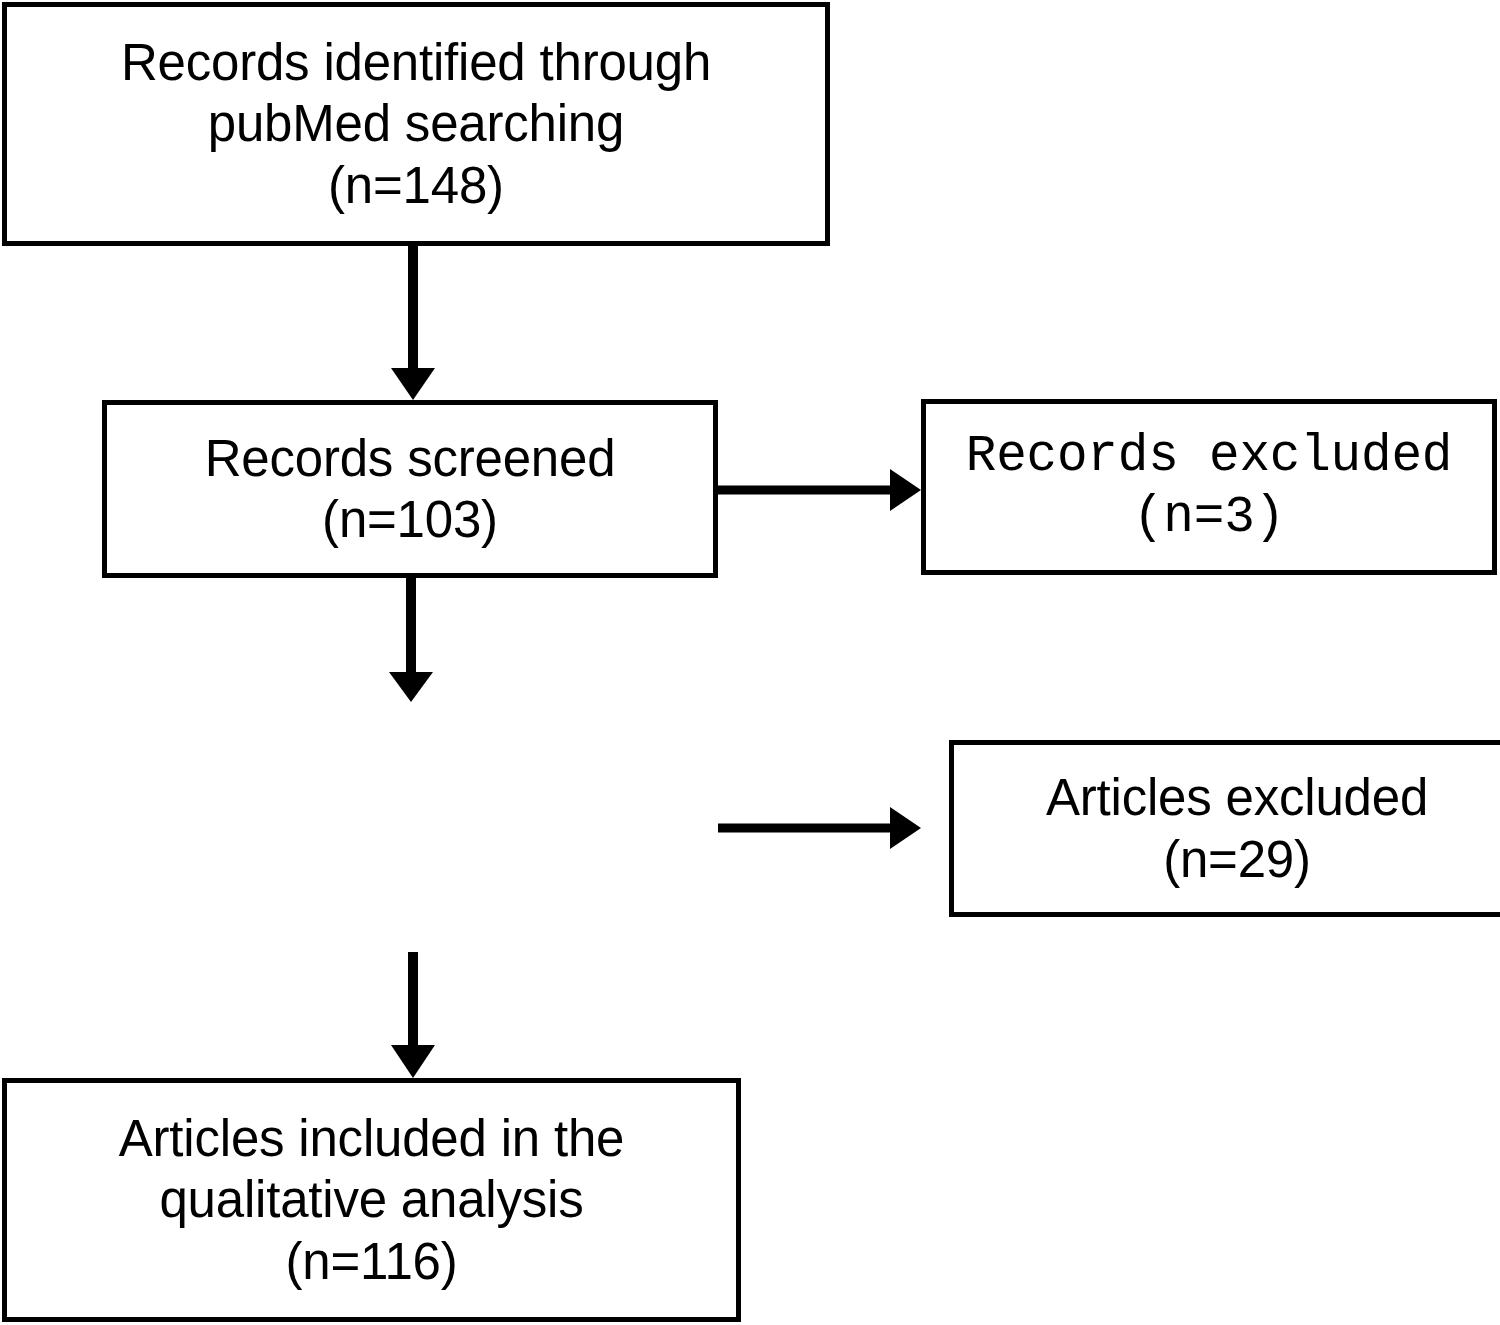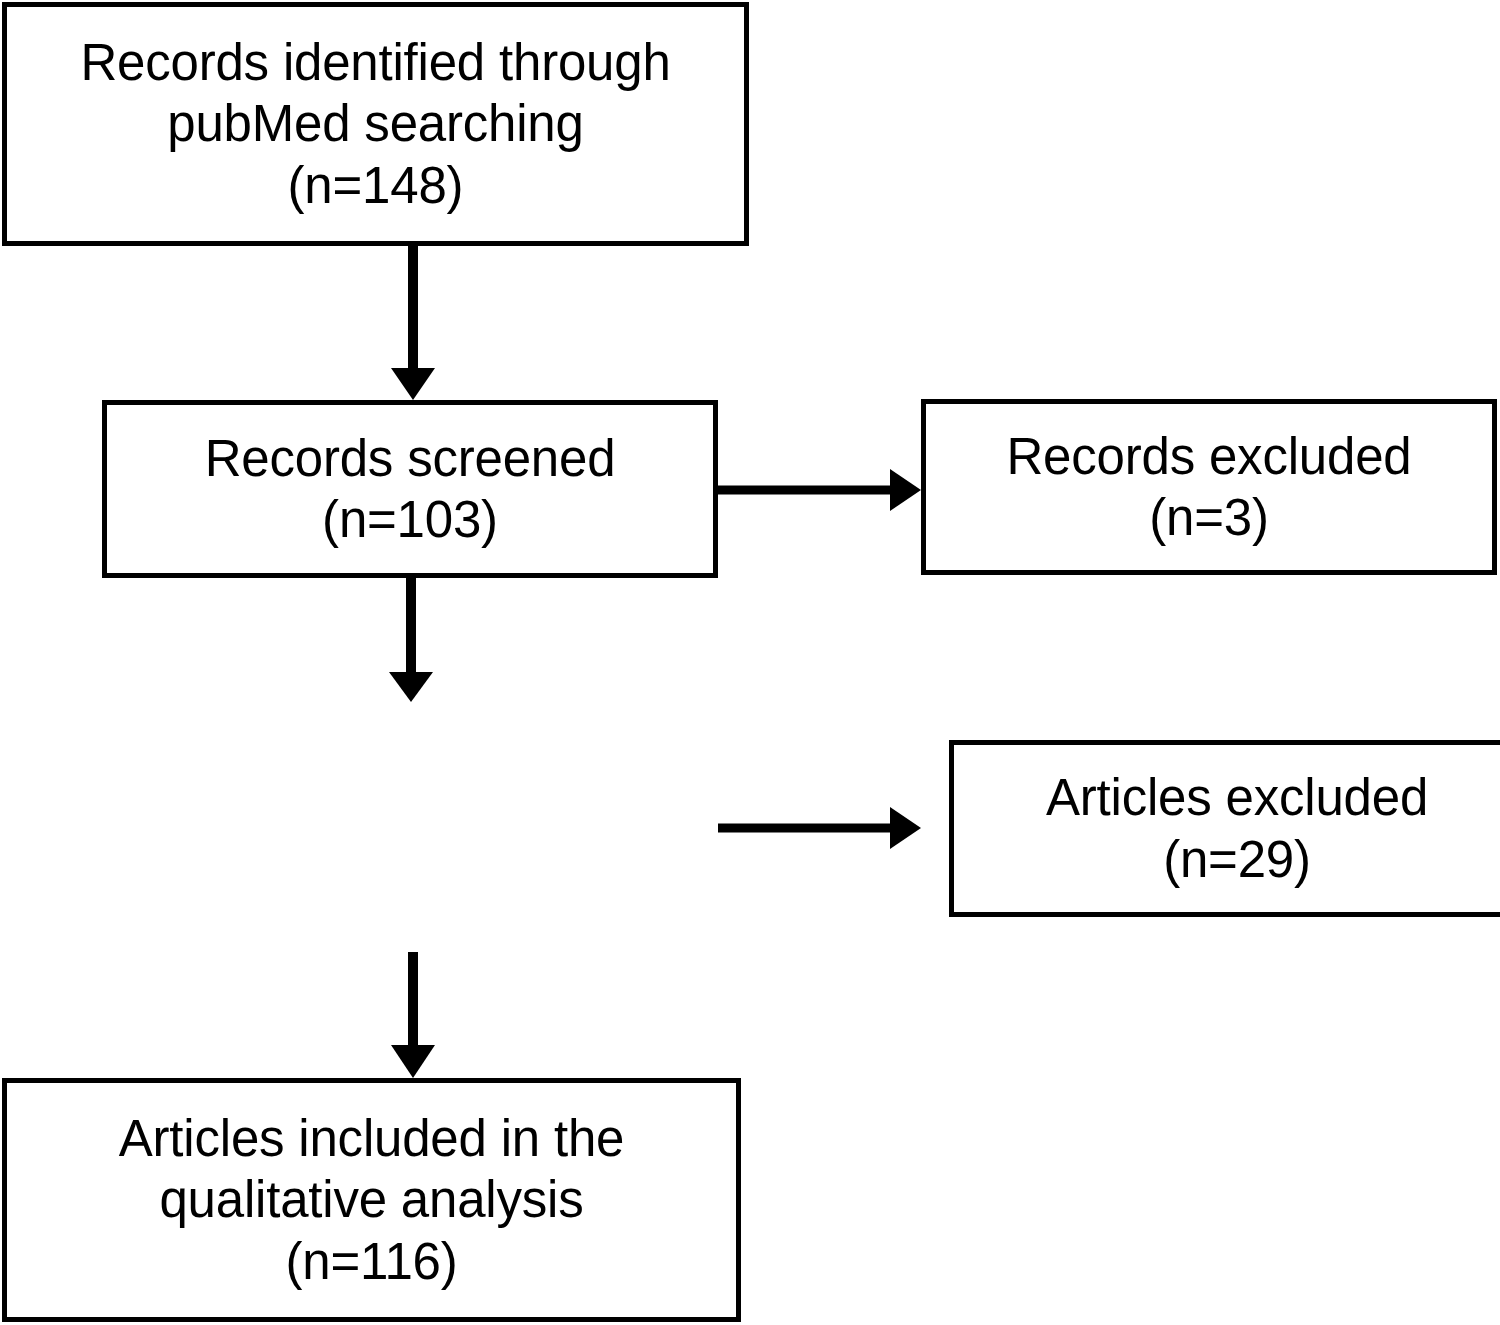--- a/index.html
+++ b/index.html
@@ -29,23 +29,23 @@
   .box-text {
     color: #000000;
     font-size: 51px;
     line-height: 1.20;
     font-weight: 400;
     letter-spacing: -0.2px;
     white-space: pre-line;
     padding: 0 14px;
   }
   
-  #box-identified   { left: 2px;   top: 2px;    width: 747px; height: 244px; }
+  #box-identified   { left: 2px;   top: 2px;    width: 828px; height: 244px; }
   #box-screened     { left: 102px; top: 400px;  width: 616px; height: 178px; }
-  #box-rec-excluded { left: 921px; top: 399px;  width: 576px; height: 176px; }
+  #box-rec-excluded { left: 921px; top: 399px;  width: 576px; height: 176px; font-family: Liberation Mono, monospace; }
   #box-eligibility  { left: 102px; top: 702px;  width: 616px; height: 250px; }
   #box-art-excluded { left: 921px; top: 740px;  width: 576px; height: 177px; margin-left: 28px; }
   #box-included     { left: 2px;   top: 1078px; width: 739px; height: 244px; }
 
   #arrow-layer {
     position: absolute;
     left: 0;
     top: 0;
     width: 1500px;
     height: 1325px;

